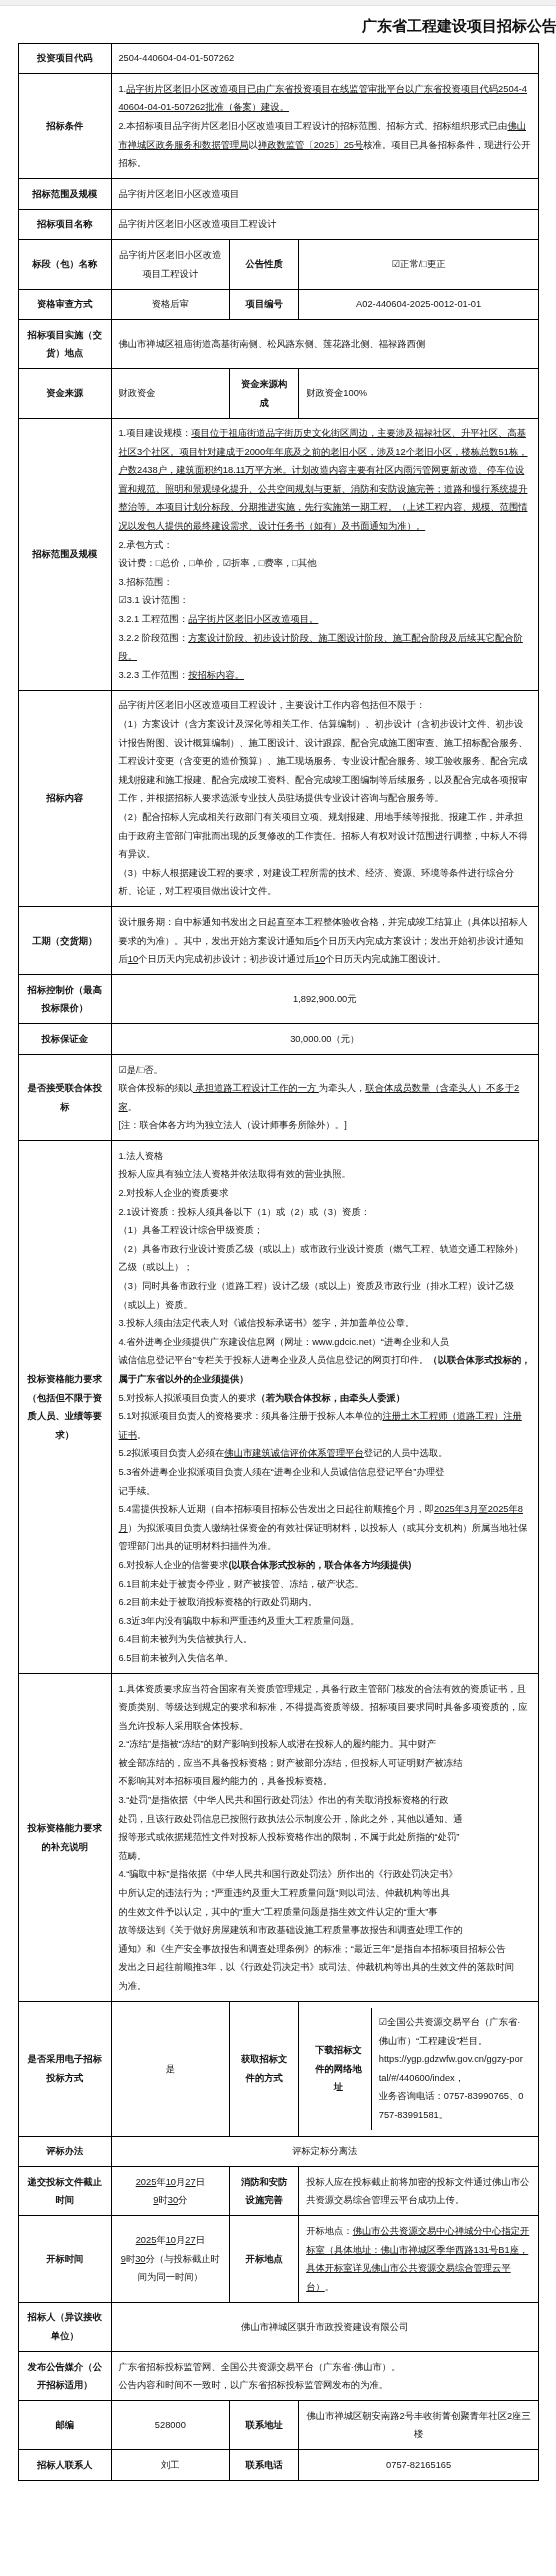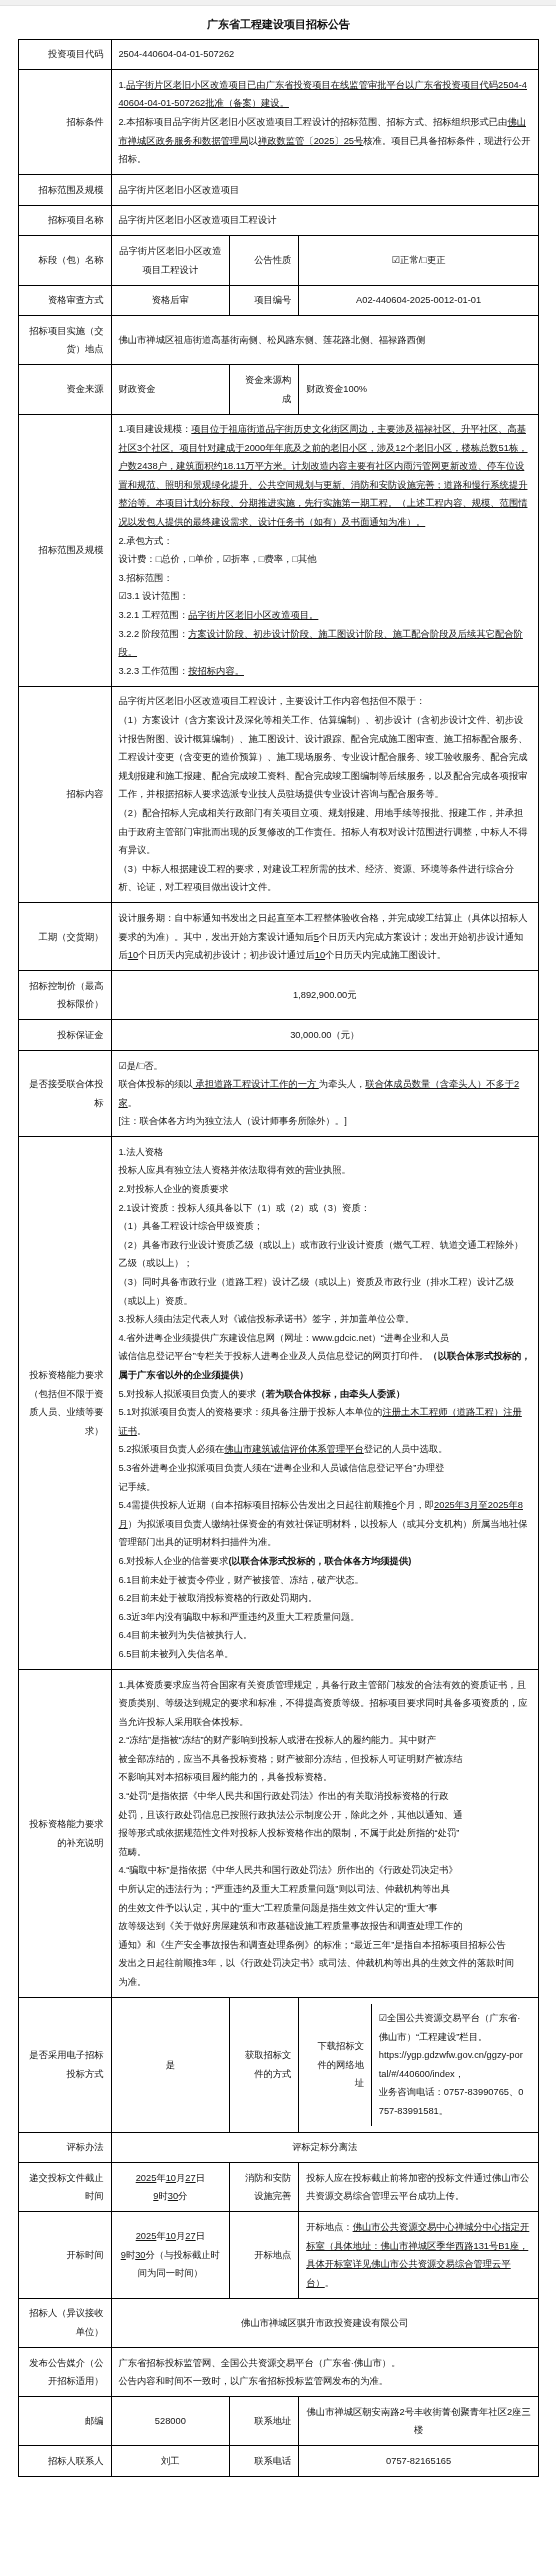--- a/index.html
+++ b/index.html
@@ -1,21 +1,21 @@
 <!DOCTYPE html>
 <html style="font-size:11px"><head>
 <meta charset="utf-8">
 <style>
   html,body{margin:0;padding:0;background:#ffffff;}
   body{width:557px;font-family:"Liberation Sans",sans-serif;color:#141414;}
   .topbar{height:4.8px;background:#f1f1f1;border-bottom:0.7px solid #e3e3e3;}
-  h1{font-size:11px;text-align:center;font-weight:bold;margin:11px 0 6.9px 0;color:#111;}
+  h1{font-size:15px;text-align:right;font-weight:bold;margin:11px 0 6.9px 0;color:#111;}
   table.main{width:521px;margin:0 auto 27.6px auto;border-collapse:collapse;table-layout:fixed;border:1.4px solid #000;}
   table.main td{border:0.7px solid #000;font-size:9.3px;line-height:2.0;padding:5.5px 6.9px;vertical-align:middle;word-break:break-all;}
-  td.lbl{font-weight:normal;text-align:right;padding:5.5px 3.4px;}
+  td.lbl{font-weight:bold;text-align:center;padding:5.5px 3.4px;}
   td.c{text-align:center;}
   td.nopad{padding:0;}
   u{text-underline-offset:1.4px;}
   table.sub{width:100%;height:100%;border-collapse:collapse;table-layout:fixed;}
   table.sub td{border:0.7px solid #000;font-size:9.3px;line-height:2.0;padding:5.5px 6.9px;word-break:break-all;}
   table.sub tr td{border-right:none;margin-left:44px;}
   table.sub tr td:first-child{border-left:none;}
   table.sub tr:first-child td{border-top:none;}
   table.sub tr:last-child td{border-bottom:none;}
 </style>

